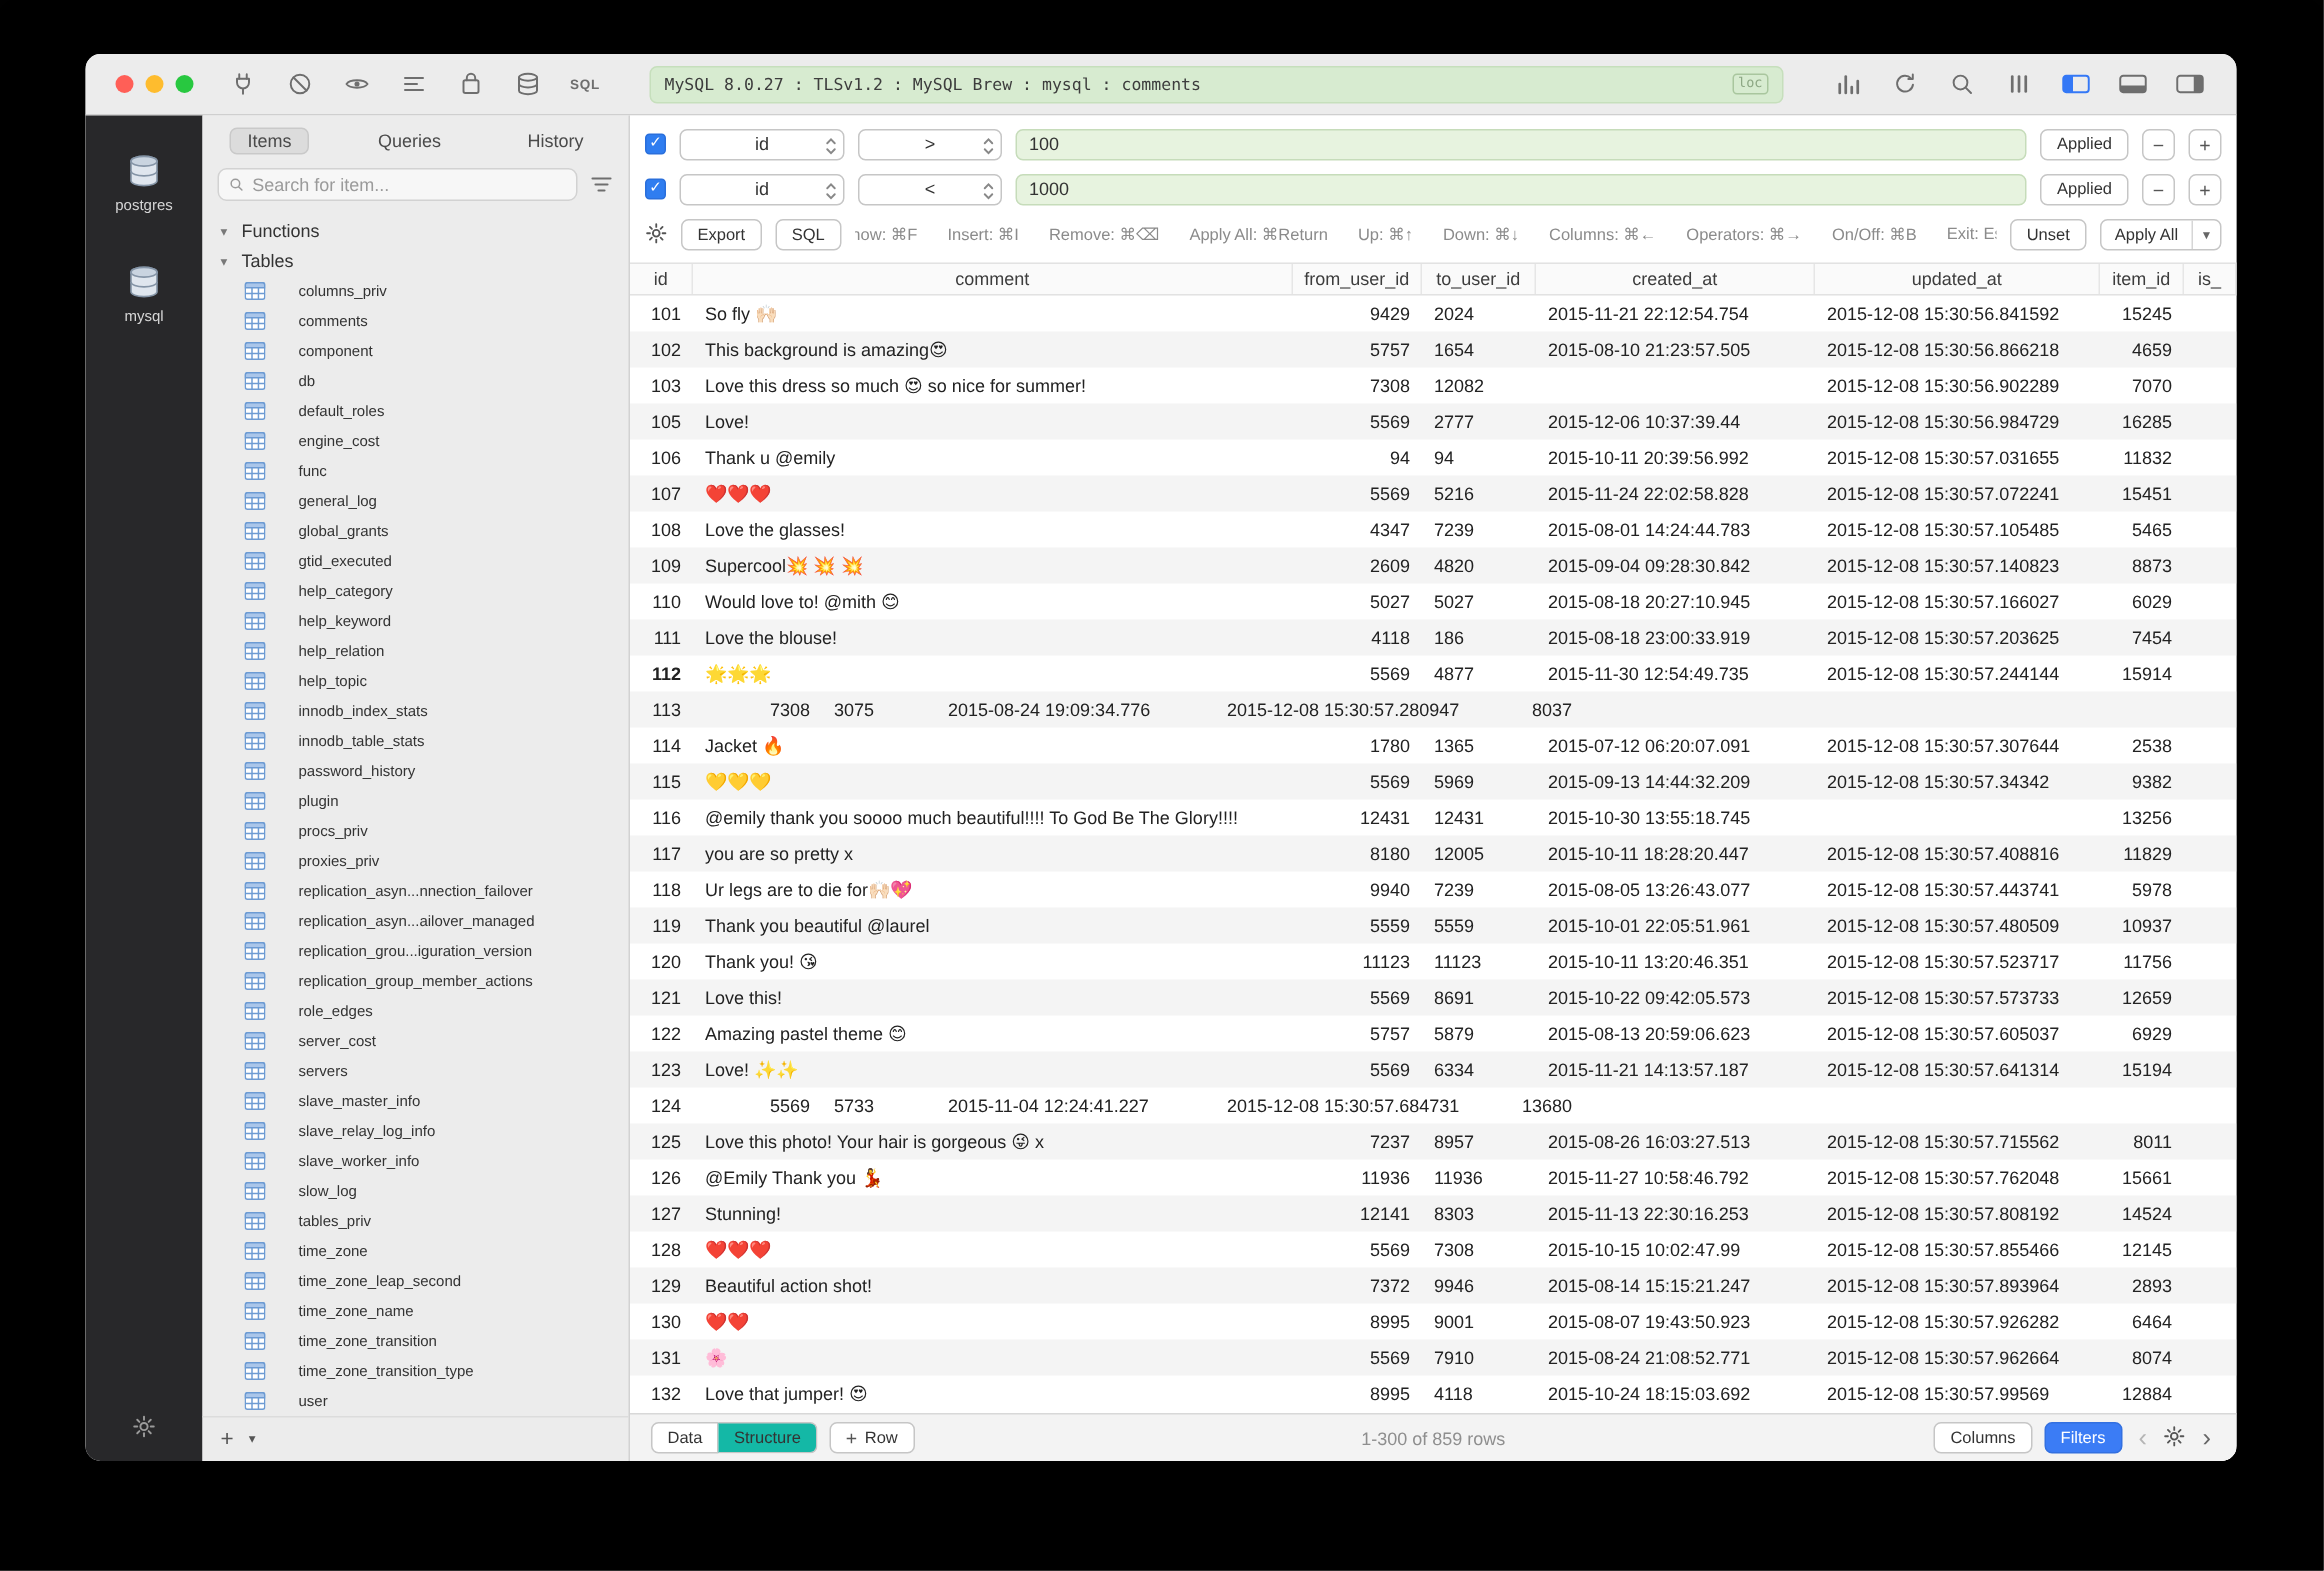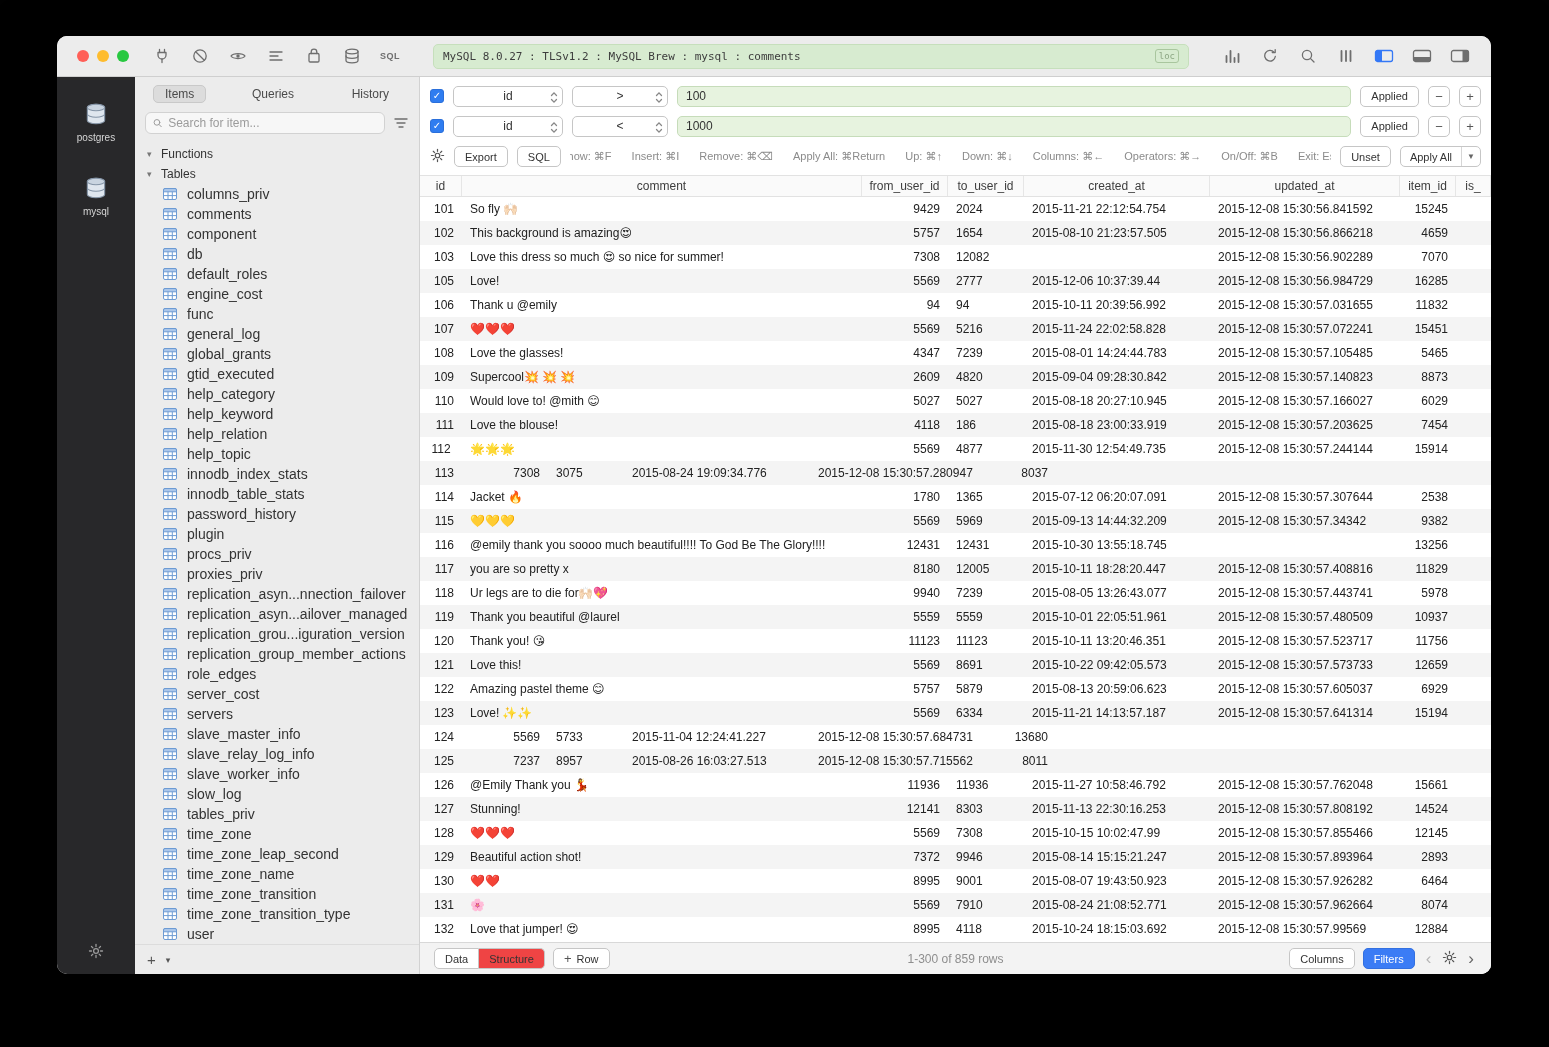--- a/index.html
+++ b/index.html
@@ -42,21 +42,21 @@
   .tab { font-size:12px; color:#4a4a4a; padding:2px 12px; border-radius:5px; cursor:default; }
   .tab.active { background:#dcdcdc; border:1px solid #c9c9c9; padding:1px 11px; }
   .searchrow { display:flex; align-items:center; gap:8px; padding:4px 10px 6px 10px; }
   .searchbox { flex:1; height:22px; background:#f7f7f7; border:1px solid #d2d2d2; border-radius:6px;
                display:flex; align-items:center; padding:0 6px; gap:5px; }
   .searchbox input { border:none; outline:none; background:transparent; font-size:12px; width:100%; color:#333; }
   .searchbox input::placeholder { color:#9b9b9b; }
   .tree { flex:1; overflow:hidden; padding-top:4px; }
   .tree-section { height:20px; display:flex; align-items:center; gap:6px; padding-left:12px; font-size:12px; color:#333; }
   .tree-chev { font-size:9px; color:#787878; width:8px; }
-  .tree-item { height:20px; display:flex; align-items:center; gap:10px; padding-left:28px; font-size:14px; color:#333; white-space:nowrap; cursor:default; }
+  .tree-item { height:20px; display:flex; align-items:center; gap:22px; padding-left:28px; font-size:10px; color:#333; white-space:nowrap; cursor:default; }
   .tbl-ico { flex-shrink:0; }
   .sidebar-bottom { height:30px; border-top:1px solid #dcdcdc; display:flex; align-items:center; padding-left:12px; gap:10px; }
   .sb-plus { font-size:15px; color:#555; } .sb-caret { font-size:9px; color:#555; }
 
   
   .main { flex:1; min-width:0; background:#fff; display:flex; flex-direction:column; }
   .filters-wrap { padding:8px 10px 0 10px; }
   .filter-row { display:flex; align-items:center; gap:9px; height:22px; margin-bottom:8px; }
   .checkbox { width:14px; height:14px; background:#2f7df0; border:1px solid #2a6fdb; border-radius:3px;
               color:#fff; font-size:10px; line-height:12px; text-align:center; flex-shrink:0; }
@@ -88,21 +88,21 @@
   .grow { display:flex; height:24px; }
   .grow:nth-child(even) { background:#f4f4f4; }
   .gcell { padding:0 8px; line-height:24px; font-size:12px; white-space:nowrap; overflow:hidden; flex-shrink:0; }
 
   
   .statusbar { position:relative; height:32px; flex-shrink:0; background:#f3f3f3; border-top:1px solid #d8d8d8;
                display:flex; align-items:center; padding:0 14px; gap:8px; }
   .seg { display:inline-flex; height:21px; }
   .seg .btn { border-radius:0; }
   .seg .btn:first-child { border-radius:5px 0 0 5px; }
-  .seg .btn:last-child { border-radius:0 5px 5px 0; border-left:none; background:#ef4444; }
+  .seg .btn:last-child { border-radius:0 5px 5px 0; border-left:none; background:#14b8a6; }
   .sb-count { position:absolute; left:50%; transform:translateX(-50%); color:#8e8e8e; font-size:12px; }
   .sb-right { margin-left:auto; display:flex; align-items:center; gap:8px; }
   .btn.blue { background:#3b7cf5; border-color:#3370e0; color:#fff; }
   .navchev { font-size:17px; color:#666; padding:0 3px; line-height:20px; }
   .navchev.dim { color:#b5b5b5; }
   .sb-gear svg line, .sb-gear svg circle { stroke:#555; }
 </style>
 </head>
 <body>
 
@@ -852,21 +852,21 @@
               <div class="gcell" style="width: 42px; text-align: right;">111</div>
               <div class="gcell" style="width: 400px; text-align: left;">Love the blouse!</div>
               <div class="gcell" style="width: 86px; text-align: right;">4118</div>
               <div class="gcell" style="width: 76px; text-align: left;">186</div>
               <div class="gcell" style="width: 186px; text-align: left;">2015-08-18 23:00:33.919</div>
               <div class="gcell" style="width: 190px; text-align: left;">2015-12-08 15:30:57.203625</div>
               <div class="gcell" style="width: 56px; text-align: right;">7454</div>
               <div class="gcell" style="flex: 1 1 0%; min-width: 0px; text-align: left;"></div>
             </div>
             <div class="grow">
-              <div class="gcell" style="width: 42px; text-align: center;">112</div>
+              <div class="gcell" style="width: 42px; text-align: right; font-weight: bold;">112</div>
               <div class="gcell" style="width: 400px; text-align: left;">🌟🌟🌟</div>
               <div class="gcell" style="width: 86px; text-align: right;">5569</div>
               <div class="gcell" style="width: 76px; text-align: left;">4877</div>
               <div class="gcell" style="width: 186px; text-align: left;">2015-11-30 12:54:49.735</div>
               <div class="gcell" style="width: 190px; text-align: left;">2015-12-08 15:30:57.244144</div>
               <div class="gcell" style="width: 56px; text-align: right;">15914</div>
               <div class="gcell" style="flex: 1 1 0%; min-width: 0px; text-align: left;"></div>
             </div>
             <div class="grow">
               <div class="gcell" style="width: 42px; text-align: right;">113</div>
@@ -981,20 +981,21 @@
               <div class="gcell" style="width: 42px; text-align: right;">124</div>
               <div class="gcell" style="width: 86px; text-align: right;">5569</div>
               <div class="gcell" style="width: 76px; text-align: left;">5733</div>
               <div class="gcell" style="width: 186px; text-align: left;">2015-11-04 12:24:41.227</div>
               <div class="gcell" style="width: 190px; text-align: left;">2015-12-08 15:30:57.684731</div>
               <div class="gcell" style="width: 56px; text-align: right;">13680</div>
               <div class="gcell" style="flex: 1 1 0%; min-width: 0px; text-align: left;"></div>
             </div>
             <div class="grow">
               <div class="gcell" style="width: 42px; text-align: right;">125</div>
+              <div class="gcell" style="width: 400px; text-align: left;">Love this photo! Your hair is gorgeous 😜 x</div>
               <div class="gcell" style="width: 86px; text-align: right;">7237</div>
               <div class="gcell" style="width: 76px; text-align: left;">8957</div>
               <div class="gcell" style="width: 186px; text-align: left;">2015-08-26 16:03:27.513</div>
               <div class="gcell" style="width: 190px; text-align: left;">2015-12-08 15:30:57.715562</div>
               <div class="gcell" style="width: 56px; text-align: right;">8011</div>
               <div class="gcell" style="flex: 1 1 0%; min-width: 0px; text-align: left;"></div>
             </div>
             <div class="grow">
               <div class="gcell" style="width: 42px; text-align: right;">126</div>
               <div class="gcell" style="width: 400px; text-align: left;">@Emily Thank you 💃</div>

